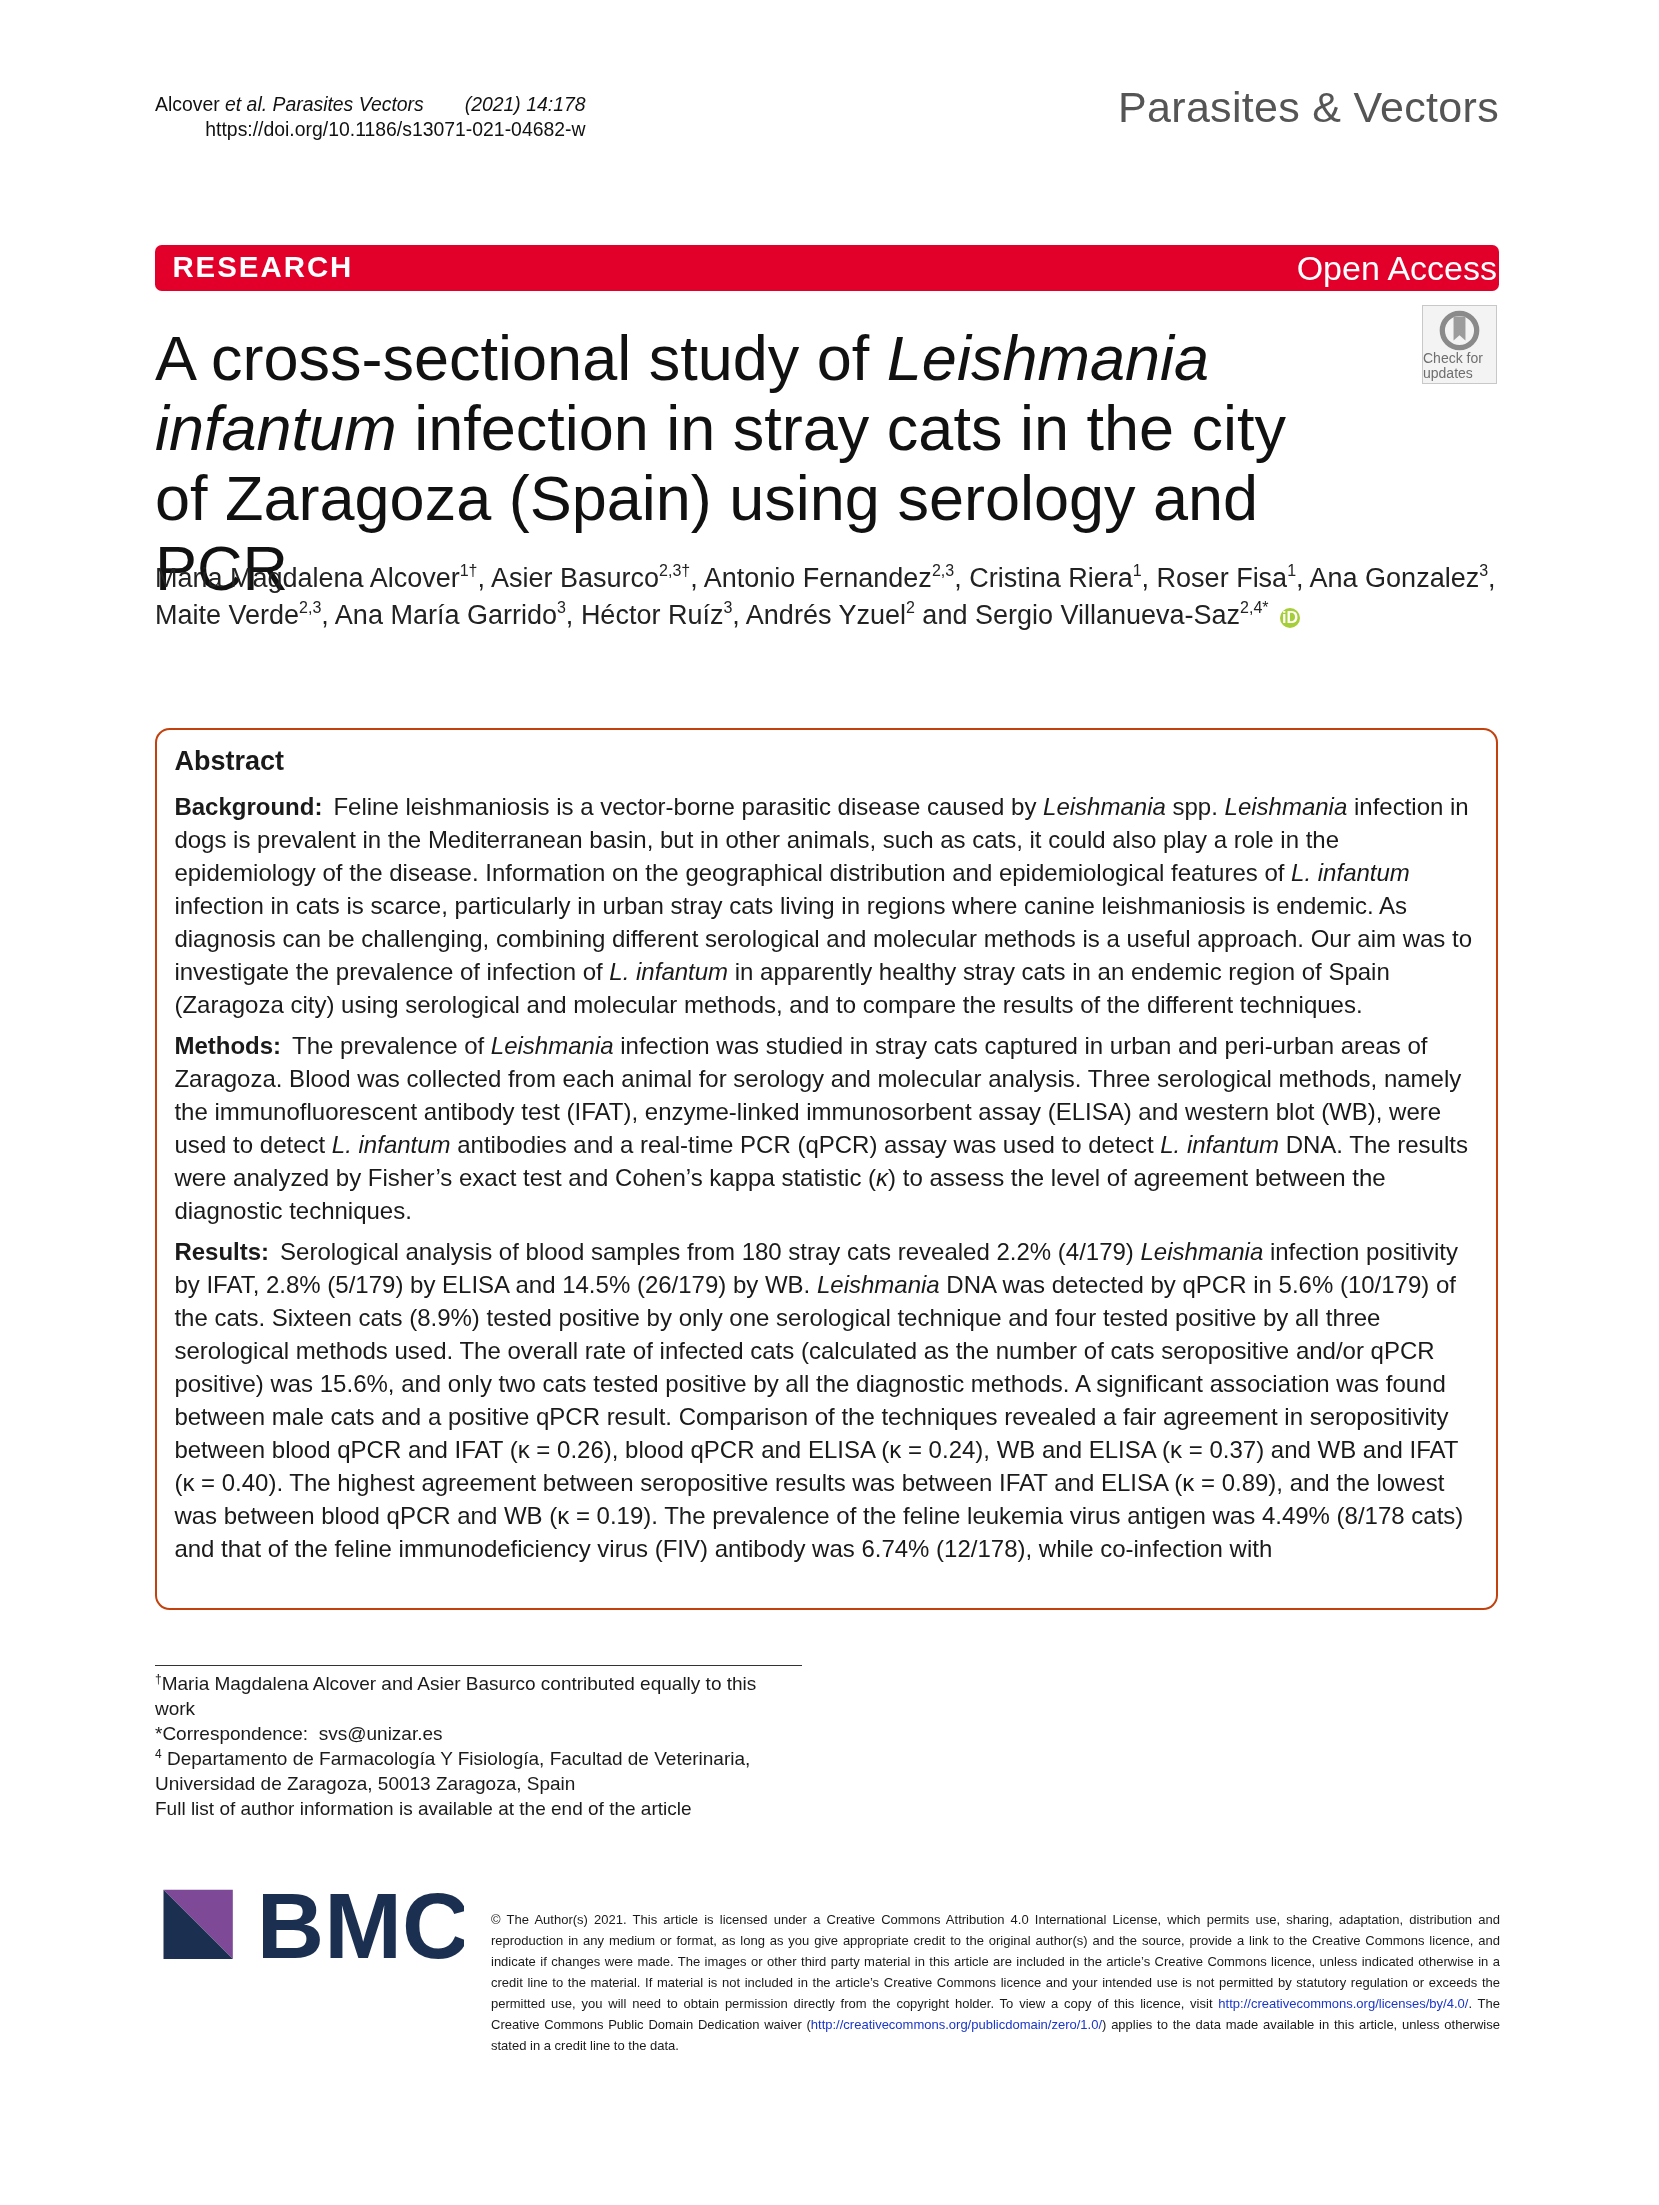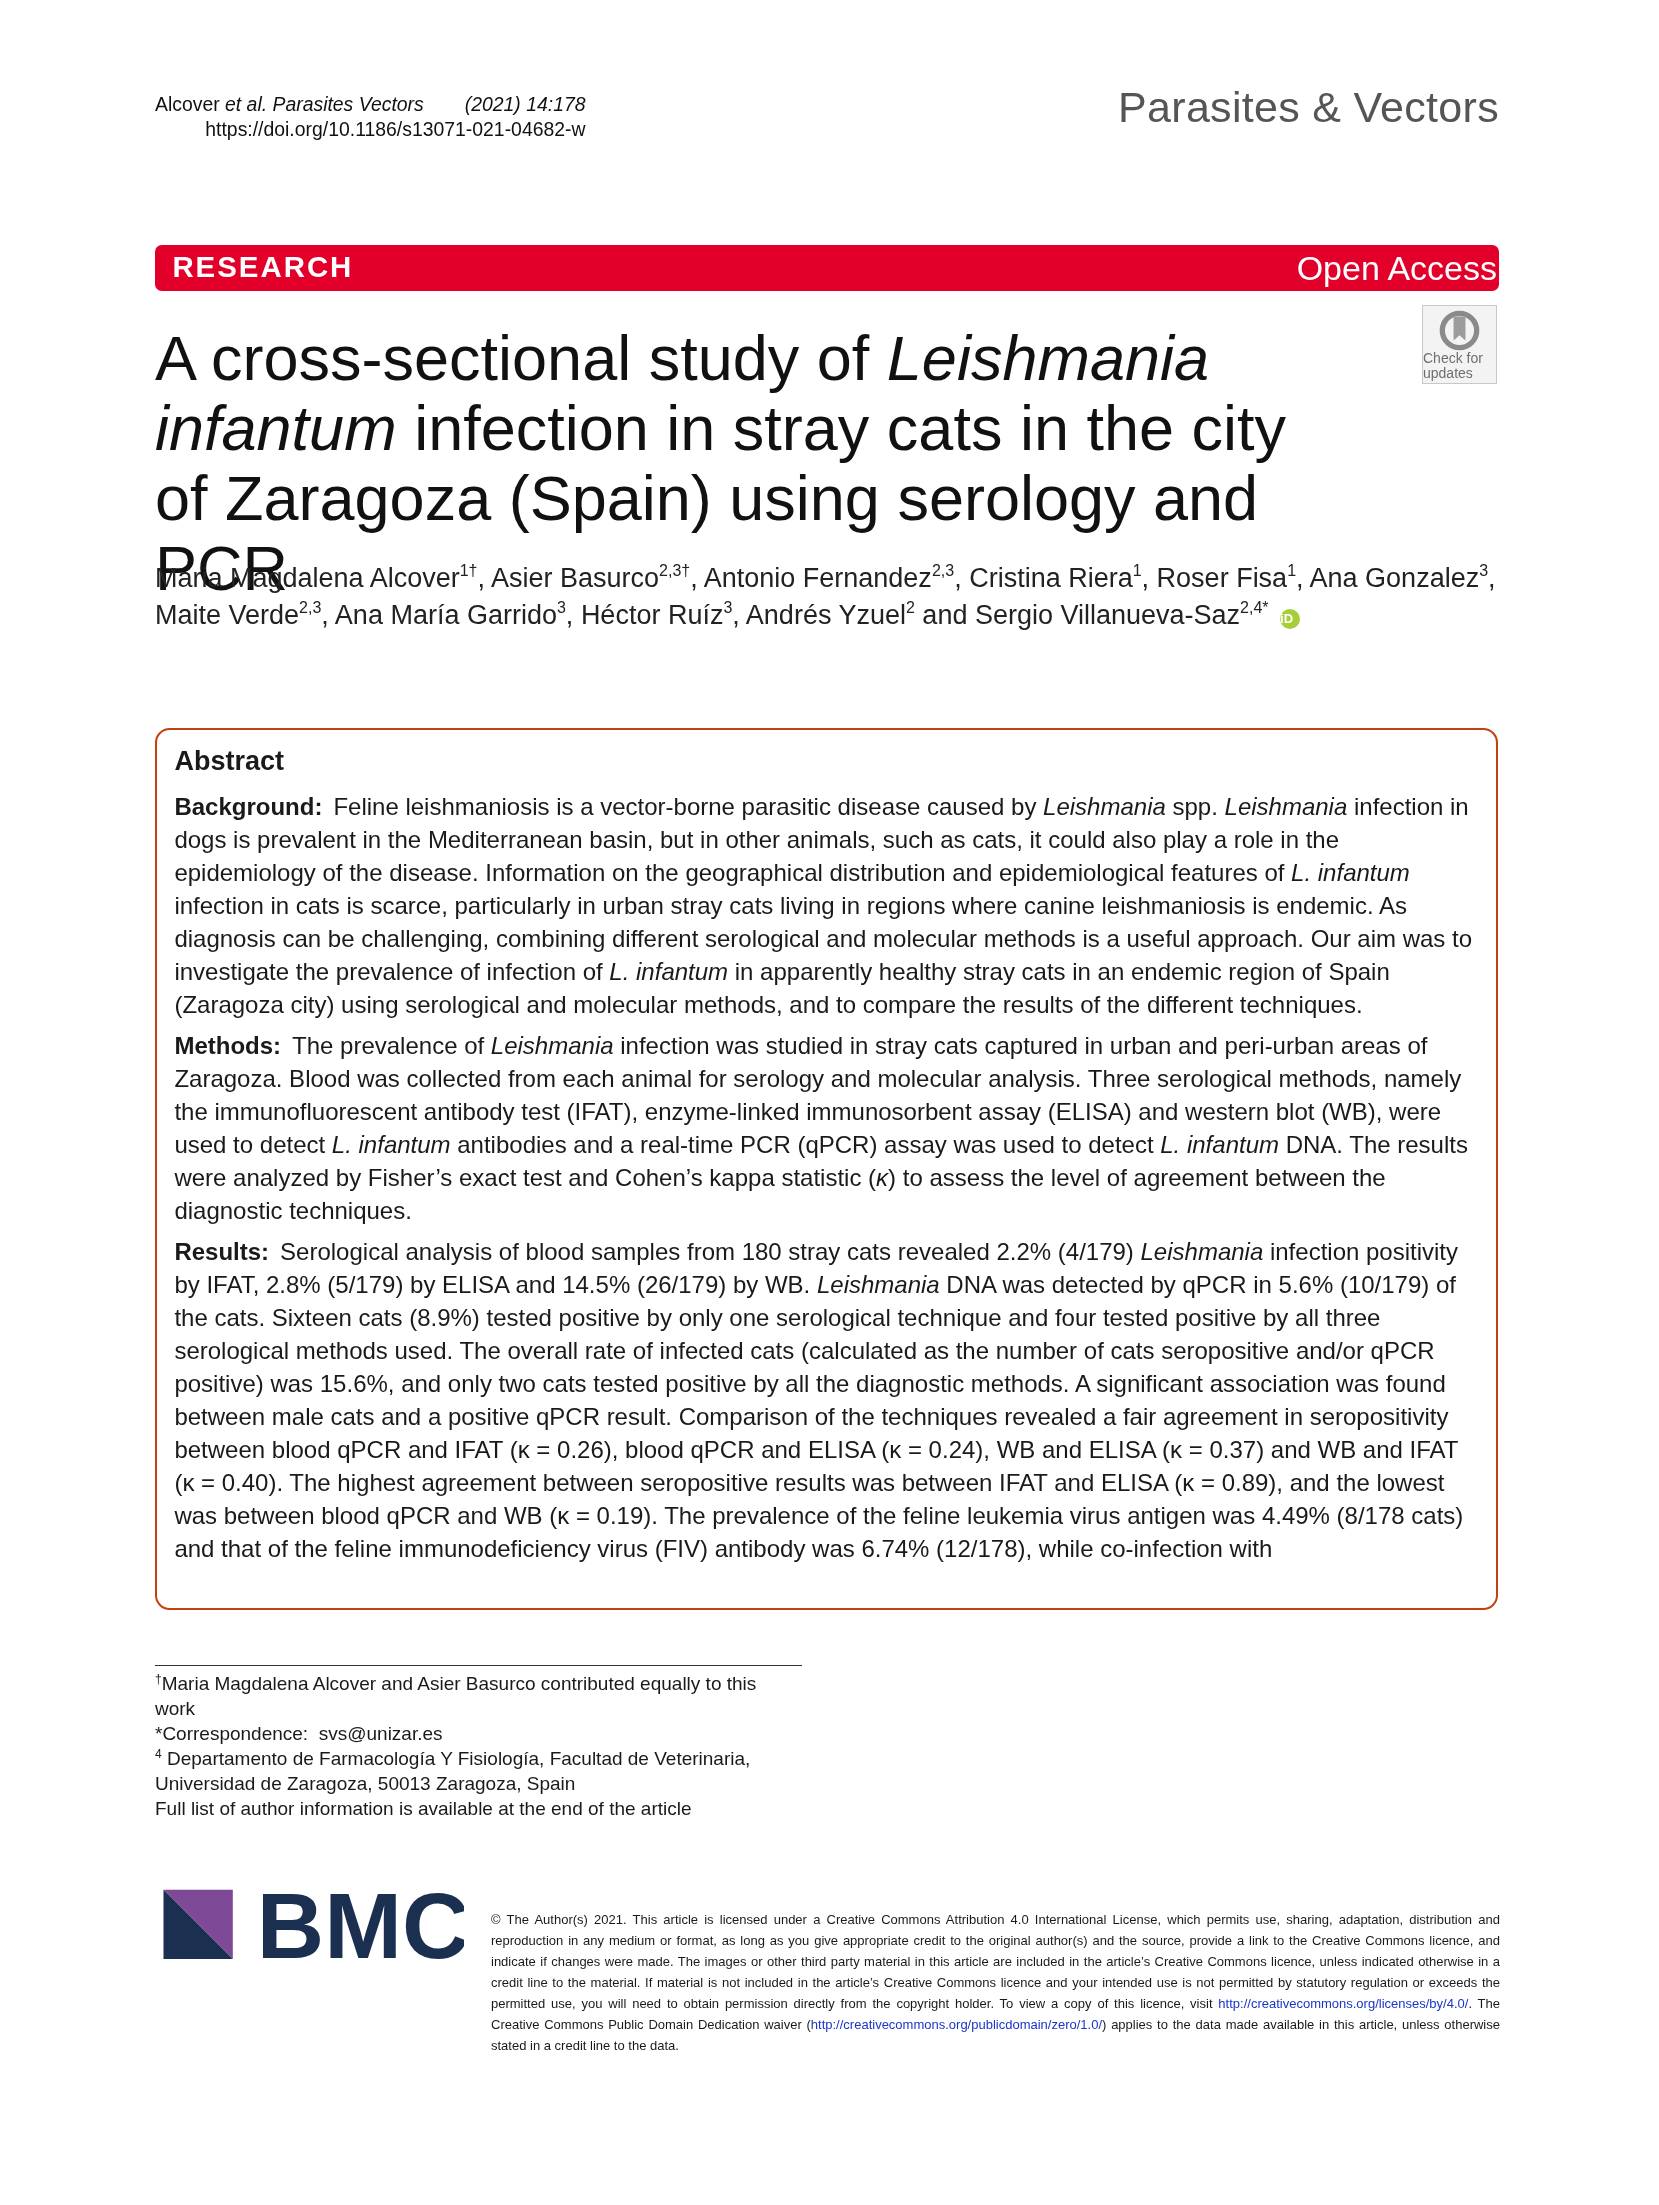--- a/index.html
+++ b/index.html
@@ -37,22 +37,22 @@
     left: 155px; top: 323px; width: 1238px;
     font-size: 63px; line-height: 70px; color: #111; font-weight: normal;
   }
   .title i { font-style: italic; }
 
   
   .authors { left: 155px; top: 560px; width: 1345px; font-size: 27px; line-height: 37px; color: #222; }
   .authors sup { font-size: 16px; vertical-align: 10.7px; line-height: 0; }
   .orcid {
     display: inline-block; width: 20px; height: 20px; border-radius: 50%;
-    background: #a6ce39; color: #fff; font-size: 13px; font-weight: bold;
-    text-align: left; line-height: 20px; vertical-align: 1.3px; margin-left: 4px;
+    background: #a6ce39; color: #fff; font-size: 16px; font-weight: bold;
+    text-align: center; line-height: 20px; vertical-align: 1.3px; margin-left: 4px;
   }
 
   
   .abstract-box {
     left: 155px; top: 728px; width: 1343px; height: 882px;
     border: 2px solid #c2410c; border-radius: 14.7px; box-sizing: border-box;
   }
   .abstract-inner { position: absolute; left: 17.4px; top: 9.4px; width: 1305px; }
   .abstract-heading { font-size: 27px; font-weight: bold; margin: 4px 0 9.4px 0; line-height: 37px; }
   .abstract-para { font-size: 24px; line-height: 33px; margin: 0 0 8px 0; color: #1a1a1a; }

